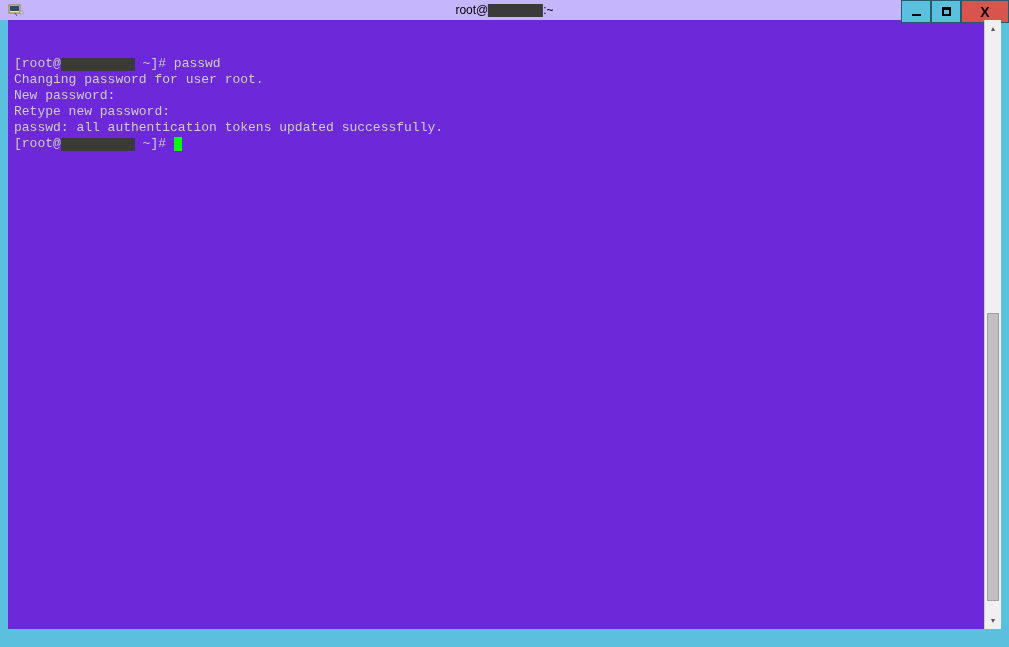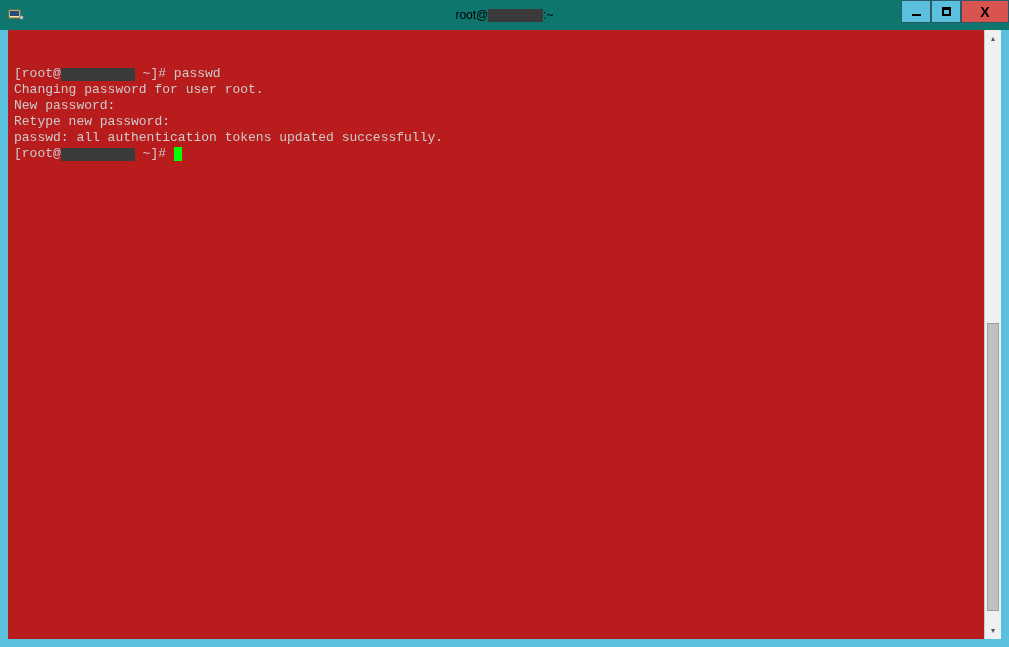--- a/index.html
+++ b/index.html
@@ -10,22 +10,22 @@
     
     body {
       width: 1009px;
       height: 647px;
       background: #5bc0de;
       font-family: "Segoe UI", Tahoma, sans-serif;
       overflow: hidden;
     }
     
     .titlebar {
-      height: 30px;
-      background: #0f766e;
+      height: 20px;
+      background: #c4b5fd;
       display: flex;
       align-items: center;
       position: relative;
     }
     
     .app-icon {
       width: 16px;
       height: 16px;
       margin-left: 8px;
       margin-right: 6px;
@@ -99,21 +99,21 @@
     
     .terminal-container {
       margin: 0 8px 8px 8px;
       height: calc(100% - 38px);
       display: flex;
       background: #fff;
     }
     
     .terminal {
       flex: 1;
-      background: #b91c1c;
+      background: #6d28d9;
       color: #ccc;
       font-family: "Courier New", monospace;
       font-size: 13px;
       line-height: 16px;
       padding: 4px 6px;
       white-space: pre;
       overflow: hidden;
     }
     
     .term-line {

